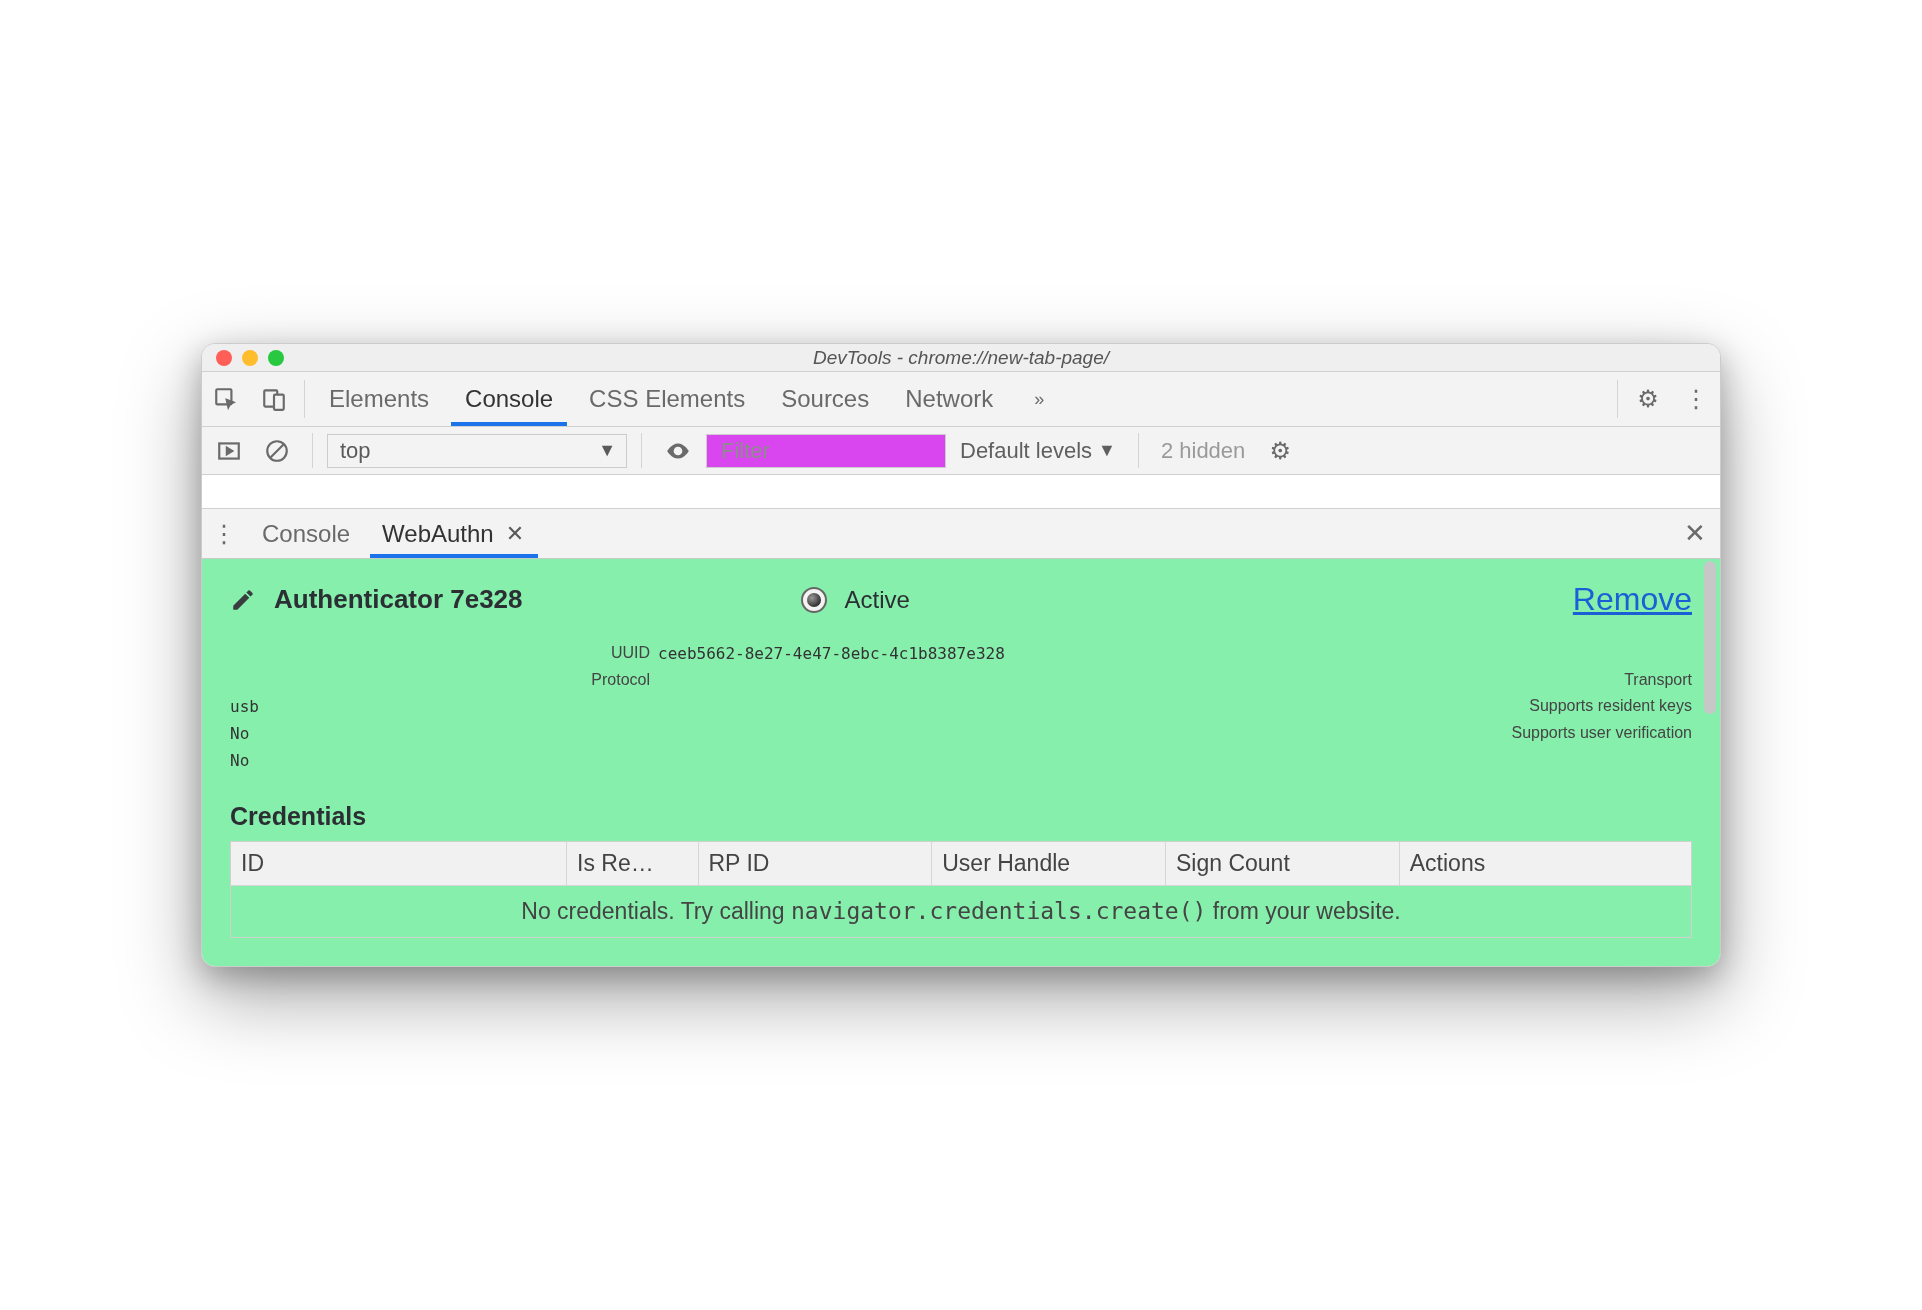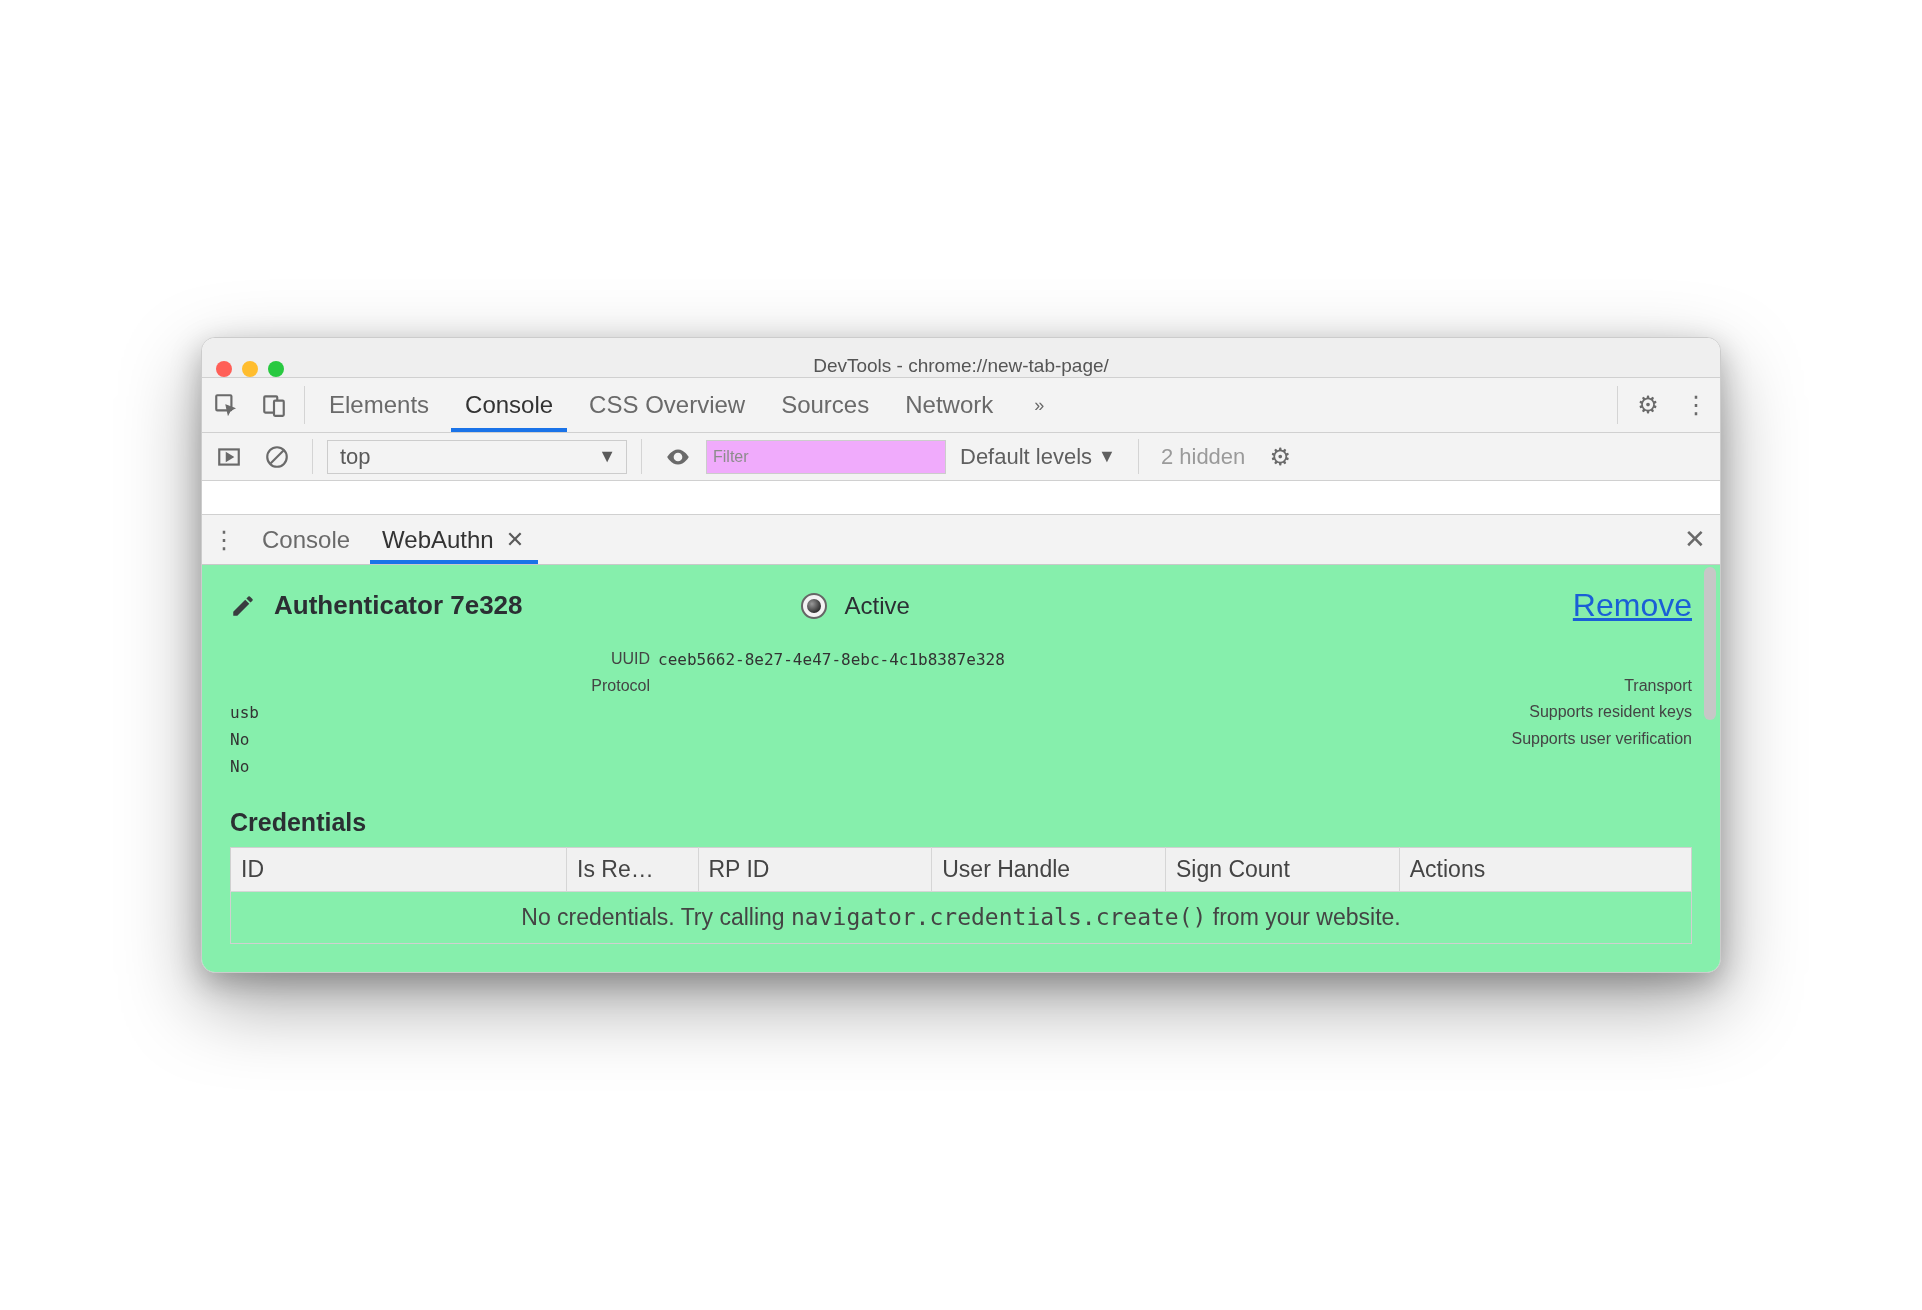--- a/index.html
+++ b/index.html
@@ -14,27 +14,28 @@
     }
     .window {
       width: 1520px;
       background: #fff;
       border-radius: 14px;
       box-shadow: 0 30px 80px rgba(0,0,0,0.35), 0 10px 30px rgba(0,0,0,0.25);
       overflow: hidden;
       border: 1px solid #ccc;
     }
     .titlebar {
-      height: 40px;
+      height: 28px;
       background: #efefef;
       border-bottom: 1px solid #d0d0d0;
       display: flex;
-      align-items: flex-end;
+      align-items: center;
       padding: 0 14px;
       position: relative;
+      font-style: italic;
     }
     .traffic-lights { display: flex; gap: 10px; position: absolute; left: 14px; }
     .traffic-light { width: 16px; height: 16px; border-radius: 50%; }
     .tl-close { background: #ff5f57; }
     .tl-min { background: #ffbd2e; }
     .tl-max { background: #28c940; }
     .titlebar-title {
       flex: 1; text-align: center; color: #555; font-size: 19px;
     }
 
@@ -75,22 +76,22 @@
       gap: 6px;
     }
     .ct-divider { width: 1px; background: #d4d4d4; align-self: stretch; margin: 6px 8px; }
     .ctx-select {
       display: flex; align-items: center; gap: 12px;
       border: 1px solid #ccc; background: #fff0; border-radius: 0;
       height: 34px; padding: 0 10px 0 12px; min-width: 300px;
       justify-content: space-between; color:#5a5a5a;
     }
     .filter-input {
-      border: 1px solid #ccc; background: #f0abfc; height: 34px;
-      padding: 0 6px; font-size: 16px; color: #333; width: 240px;
+      border: 1px solid #ccc; background: #d946ef; height: 34px;
+      padding: 0 14px; font-size: 22px; color: #333; width: 240px;
     }
     .filter-input::placeholder { color: #8c8c8c; }
     .ct-text { padding: 0 8px; color: #5f5f5f; display: flex; align-items: center; gap:6px;}
     .ct-hidden { color: #9a9a9a; }
     .eye-icon { width: 44px; text-align: center; }
 
     .white-strip { height: 34px; background: #fff; border-bottom: 1px solid #d0d0d0; }
 
     .drawer-header {
       height: 50px; display: flex; align-items: stretch;
@@ -196,21 +197,21 @@
       </svg>
     </div>
     <div class="tb-divider"></div>
     <div class="tab">
         <span>Elements</span>
       </div>
     <div class="tab active">
         <span>Console</span>
       </div>
     <div class="tab">
-        <span>CSS Overview</span>
+        <span>CSS Elements</span>
       </div>
     <div class="tab">
         <span>Sources</span>
       </div>
     <div class="tab">
         <span>Network</span>
       </div>
     <div class="tb-iconbtn" style="width:56px;">
       <span class="chev">»</span>
     </div>

